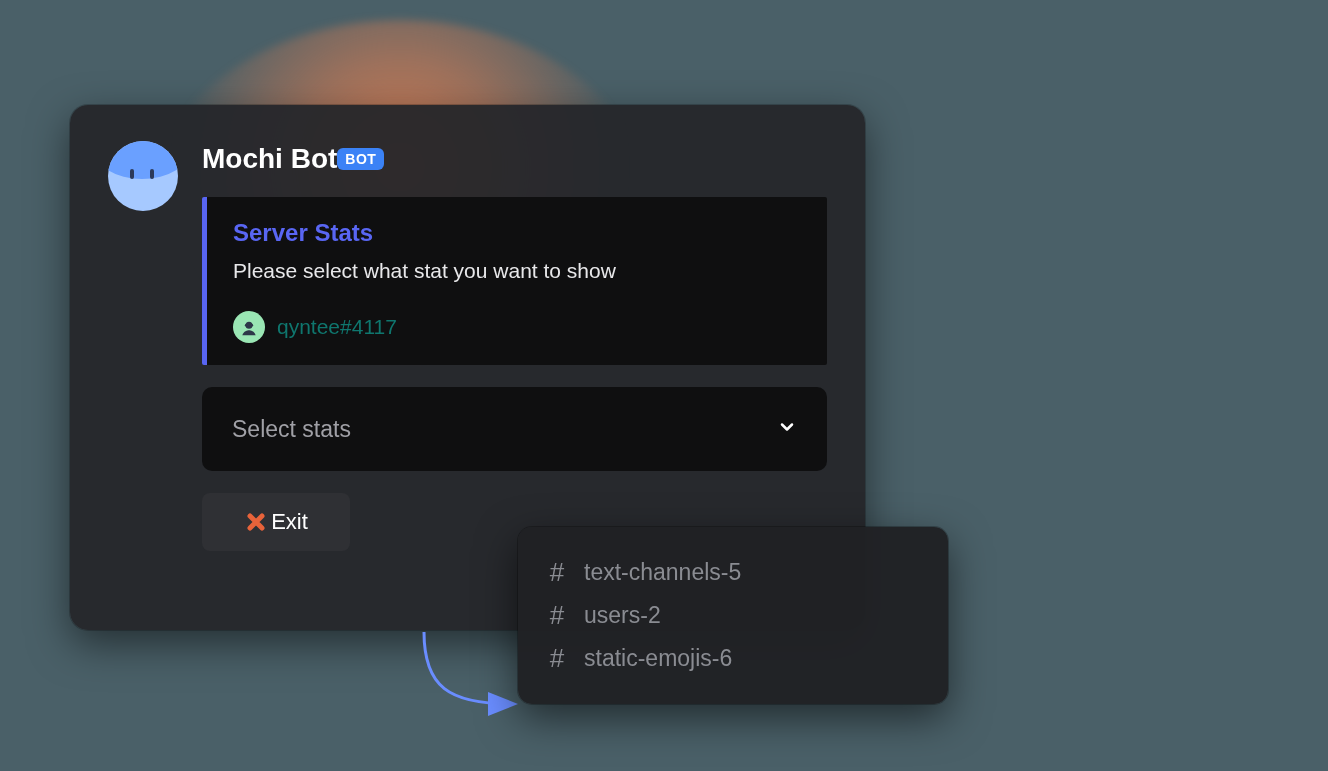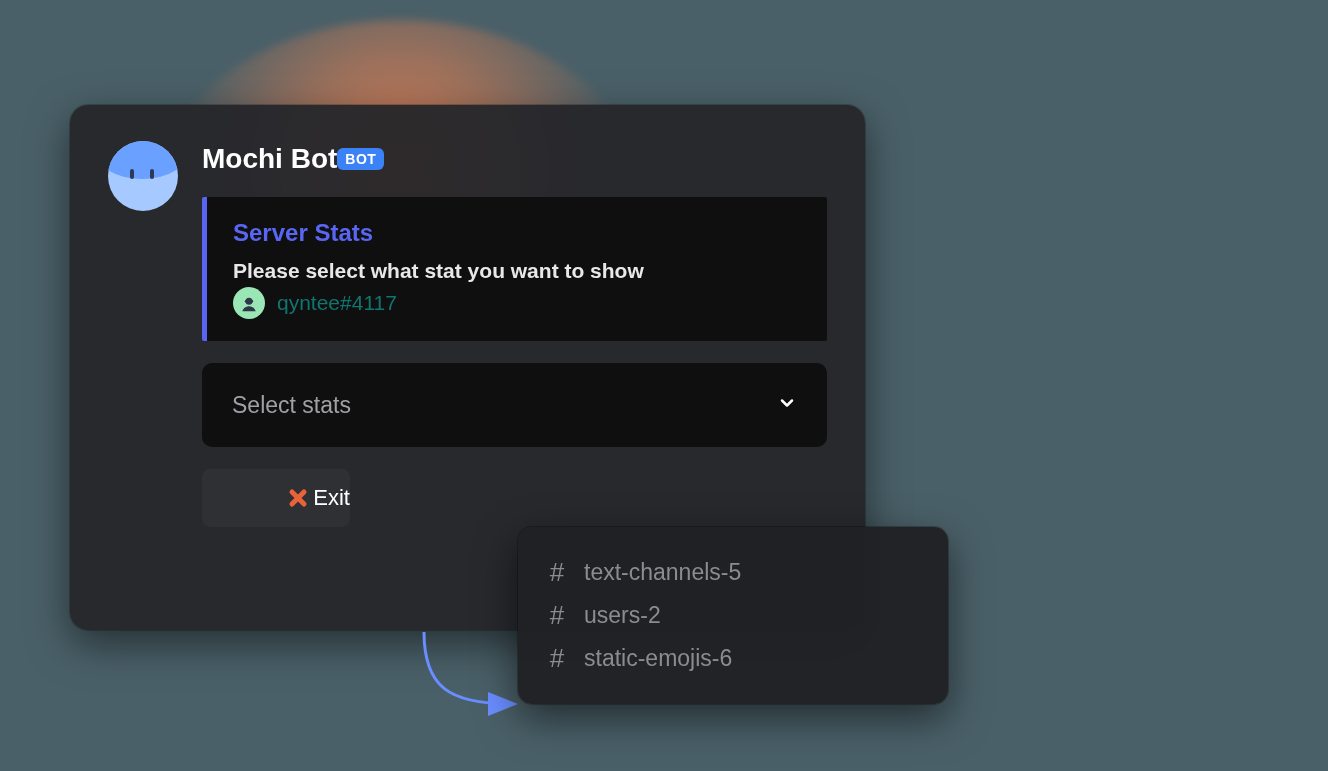--- a/index.html
+++ b/index.html
@@ -102,22 +102,22 @@
     }
     .embed-title {
       color: #5966f3;
       font-size: 24px;
       font-weight: 700;
       margin-bottom: 12px;
     }
     .embed-desc {
       color: #e8e8ea;
       font-size: 21px;
-      font-weight: 700;
-      margin-bottom: 4px;
+      font-weight: 400;
+      margin-bottom: 28px;
     }
     .user-line {
       display: flex;
       align-items: center;
       gap: 12px;
     }
     .user-avatar {
       width: 32px;
       height: 32px;
       border-radius: 50%;
@@ -150,21 +150,21 @@
       color: #fff;
     }
     .exit-btn {
       margin-top: 22px;
       background: #2f3034;
       border-radius: 8px;
       height: 58px;
       width: 148px;
       display: flex;
       align-items: center;
-      justify-content: flex-end;
+      justify-content: center;
       gap: 3px;
       cursor: pointer;
     }
     .exit-x {
       display: inline-flex;
     }
     .exit-label {
       color: #fff;
       font-size: 22px;
       font-weight: 500;

